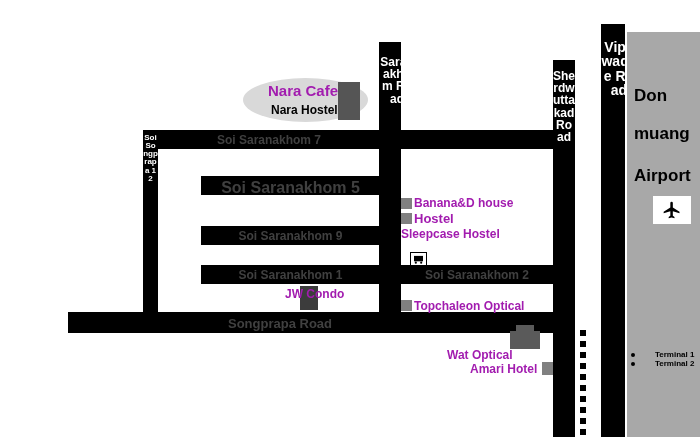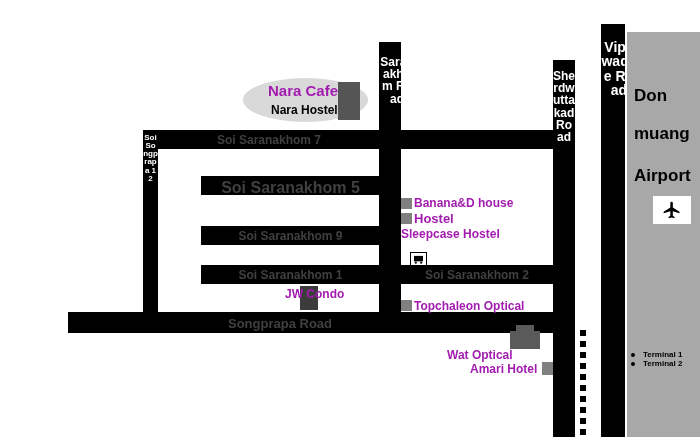--- a/index.html
+++ b/index.html
@@ -60,21 +60,21 @@
     justify-content: center;
   }
   .terminal-row {
     position: absolute;
     font-size: 8px;
     font-weight: bold;
     color: #000000;
     font-family: "Liberation Sans", sans-serif;
     display: flex;
     align-items: center;
-    gap: 8px;
+    gap: 20px;
     white-space: nowrap;
   }
   .bullet {
     width: 4px;
     height: 4px;
     border-radius: 50%;
     background: #000000;
     display: inline-block;
   }
   

